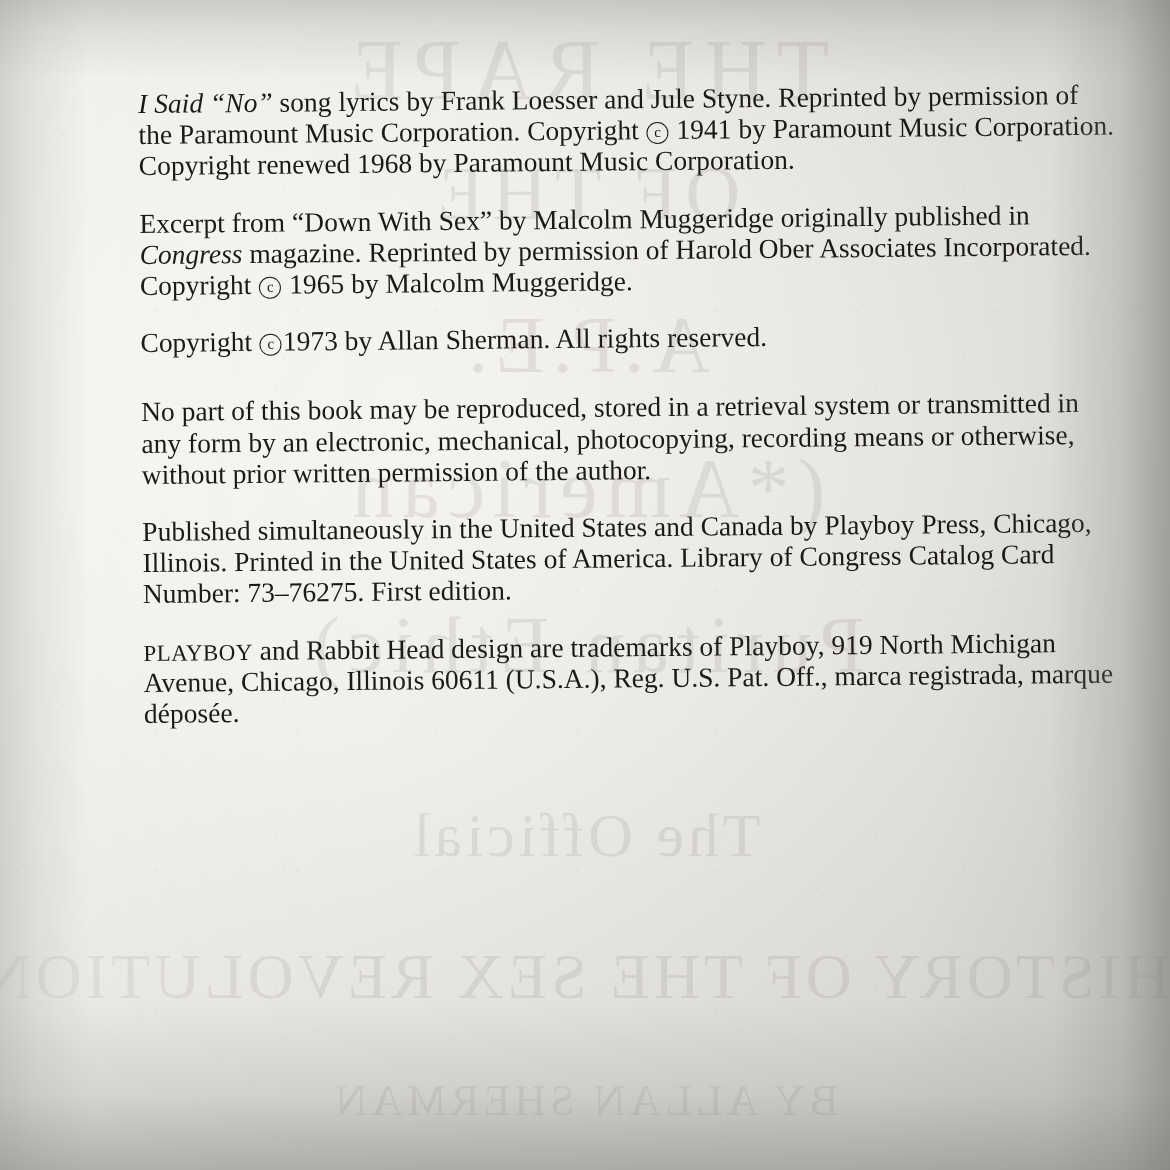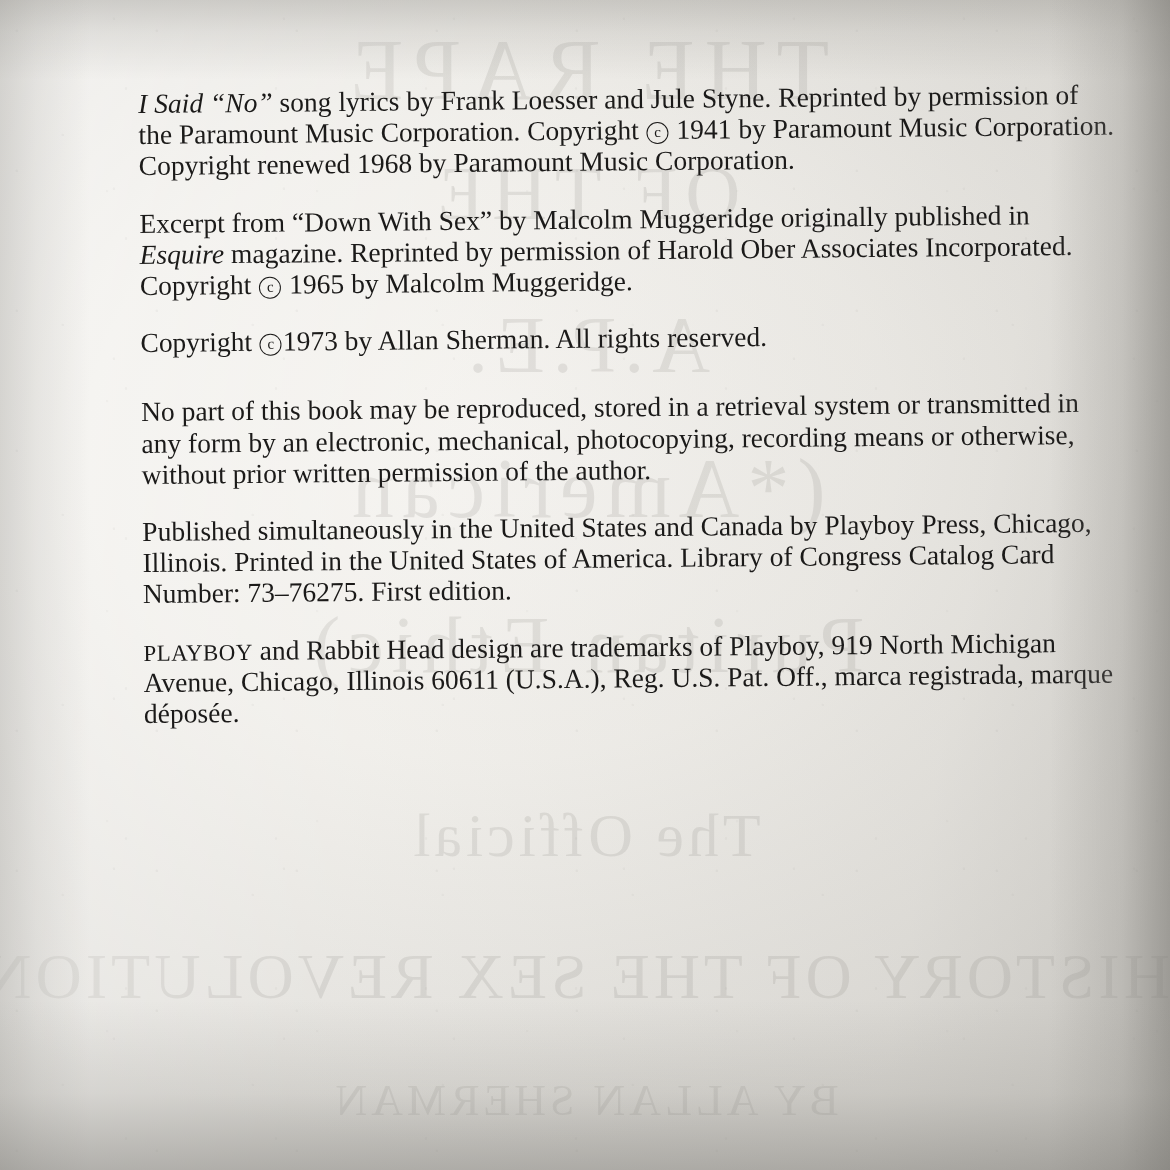--- a/index.html
+++ b/index.html
@@ -168,21 +168,21 @@
   </div>
 
   <div class="paper-tint"></div>
   <div class="grain"></div>
 
   <div id="textblock">
     <div class="skew-wrap">
 
       <p><span class="ital">I Said “No”</span><span> song lyrics by Frank Loesser and Jule Styne. Reprinted by permission of the Paramount Music Corporation. Copyright </span><span class="copy-sym">c</span><span> 1941 by Paramount Music Corporation. Copyright renewed 1968 by Paramount Music Corporation.</span></p>
 
-      <p><span>Excerpt from “Down With Sex” by Malcolm Muggeridge originally published in </span><span class="ital">Esquire</span><span> magazine. Reprinted by permission of Harold Ober Associates Incorporated. Copyright </span><span class="copy-sym">c</span><span> 1965 by Malcolm Muggeridge.</span></p>
+      <p><span>Excerpt from “Down With Sex” by Malcolm Muggeridge originally published in </span><span class="ital">Congress</span><span> magazine. Reprinted by permission of Harold Ober Associates Incorporated. Copyright </span><span class="copy-sym">c</span><span> 1965 by Malcolm Muggeridge.</span></p>
 
       <p class="gap-big"><span>Copyright </span><span class="copy-sym">c</span><span>1973 by Allan Sherman. All rights reserved.</span></p>
 
       <p>No part of this book may be reproduced, stored in a retrieval system or transmitted in any form by an electronic, mechanical, photocopying, recording means or otherwise, without prior written permission of the author.</p>
 
       <p>Published simultaneously in the United States and Canada by Playboy Press, Chicago, Illinois. Printed in the United States of America. Library of Congress Catalog Card Number: 73–76275. First edition.</p>
 
       <p><span class="smallcaps">PLAYBOY</span><span> and Rabbit Head design are trademarks of Playboy, 919 North Michigan Avenue, Chicago, Illinois 60611 (U.S.A.), Reg. U.S. Pat. Off., marca registrada, marque déposée.</span></p>
 
     </div>

